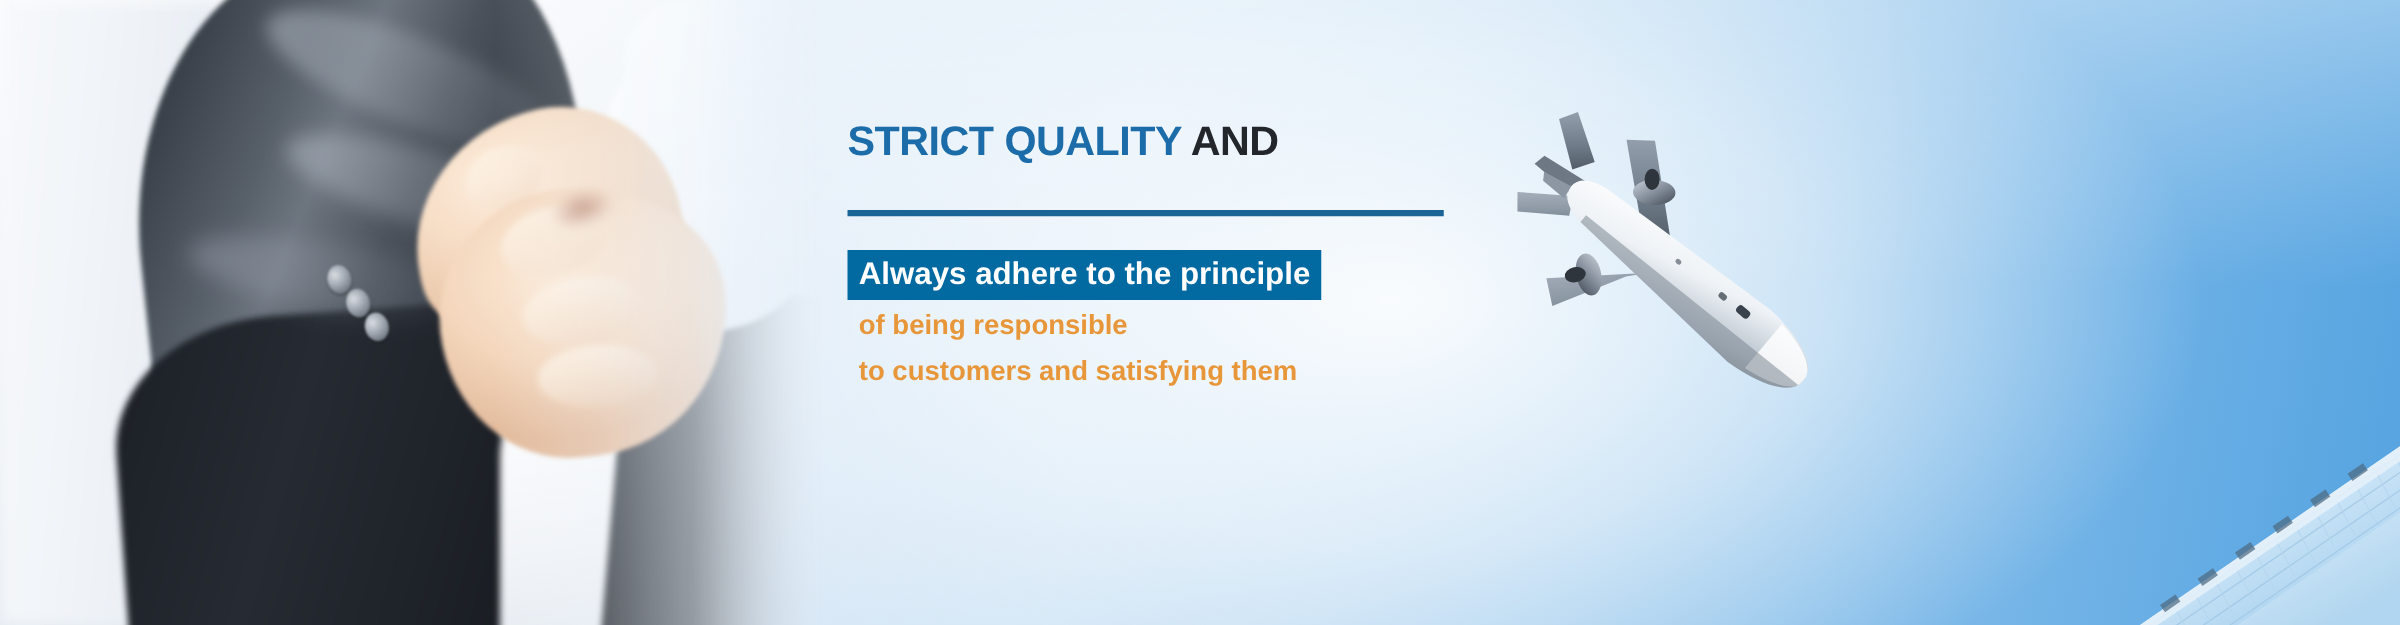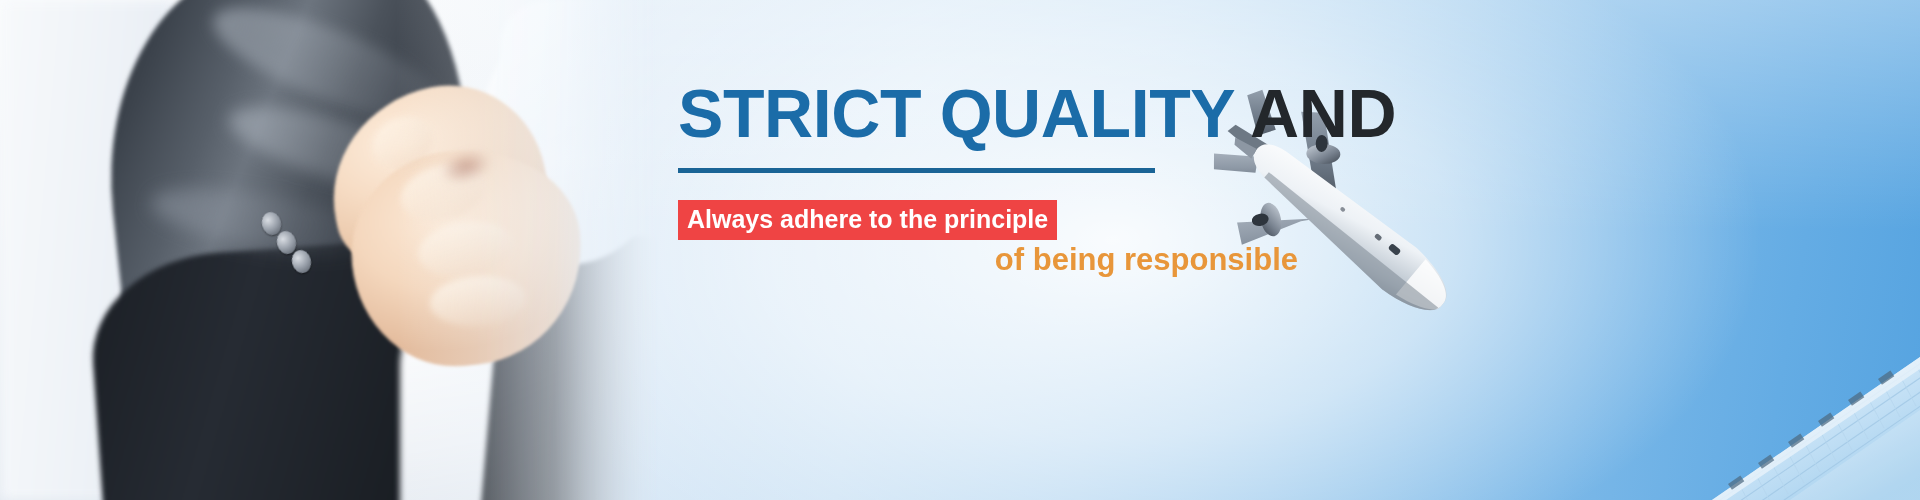--- a/index.html
+++ b/index.html
@@ -180,56 +180,55 @@
   
   .tower{
     position:absolute;right:0;bottom:0;width:430px;height:235px;overflow:hidden;
   }
 
   
   .textblock{
     position:absolute;left:678px;top:84px;width:620px;
   }
   .headline{
-    font-size:68px;
+    font-size:33px;
     font-weight:bold;
     letter-spacing:-0.4px;
     line-height:58px;
     margin:0;
     white-space:nowrap;
   }
   .hl-blue{color:#1b6ca8;}
   .hl-dark{color:#23272b;}
   .rule{
     width:477px;height:5px;
     background:#1a6496;
     margin-top:26px;
   }
   .tagline{
     margin-top:27px;
   }
   .tag-hl{
     display:inline-block;
-    background:#ef4444;
+    background:#0369a1;
     color:#ffffff;
     font-size:25px;
     font-weight:bold;
     line-height:29px;
     padding:5px 9px 6px 9px;
     white-space:nowrap;
   }
   .tag-line{
     color:#e8963a;
-    font-size:31px;
+    font-size:22px;
     font-weight:bold;
     line-height:34px;
     padding-left:9px;
     margin-top:3px;
     white-space:nowrap;
-    text-align:right;
   }
 </style>
 </head>
 <body>
 
 <div class="banner">
 
   <div class="sky"></div>
   <div class="sky-top-haze"></div>
 
@@ -384,16 +383,17 @@
   </div>
 
   <div class="textblock">
     <h1 class="headline"><span class="hl-blue">STRICT QUALITY</span><span class="hl-dark"> AND</span></h1>
 
     <div class="rule"></div>
 
     <div class="tagline">
       <div><span class="tag-hl">Always adhere to the principle</span></div>
       <div class="tag-line">of being responsible</div>
+      <div class="tag-line">to customers and satisfying them</div>
     </div>
   </div>
 
 </div>
 
 </body></html>

